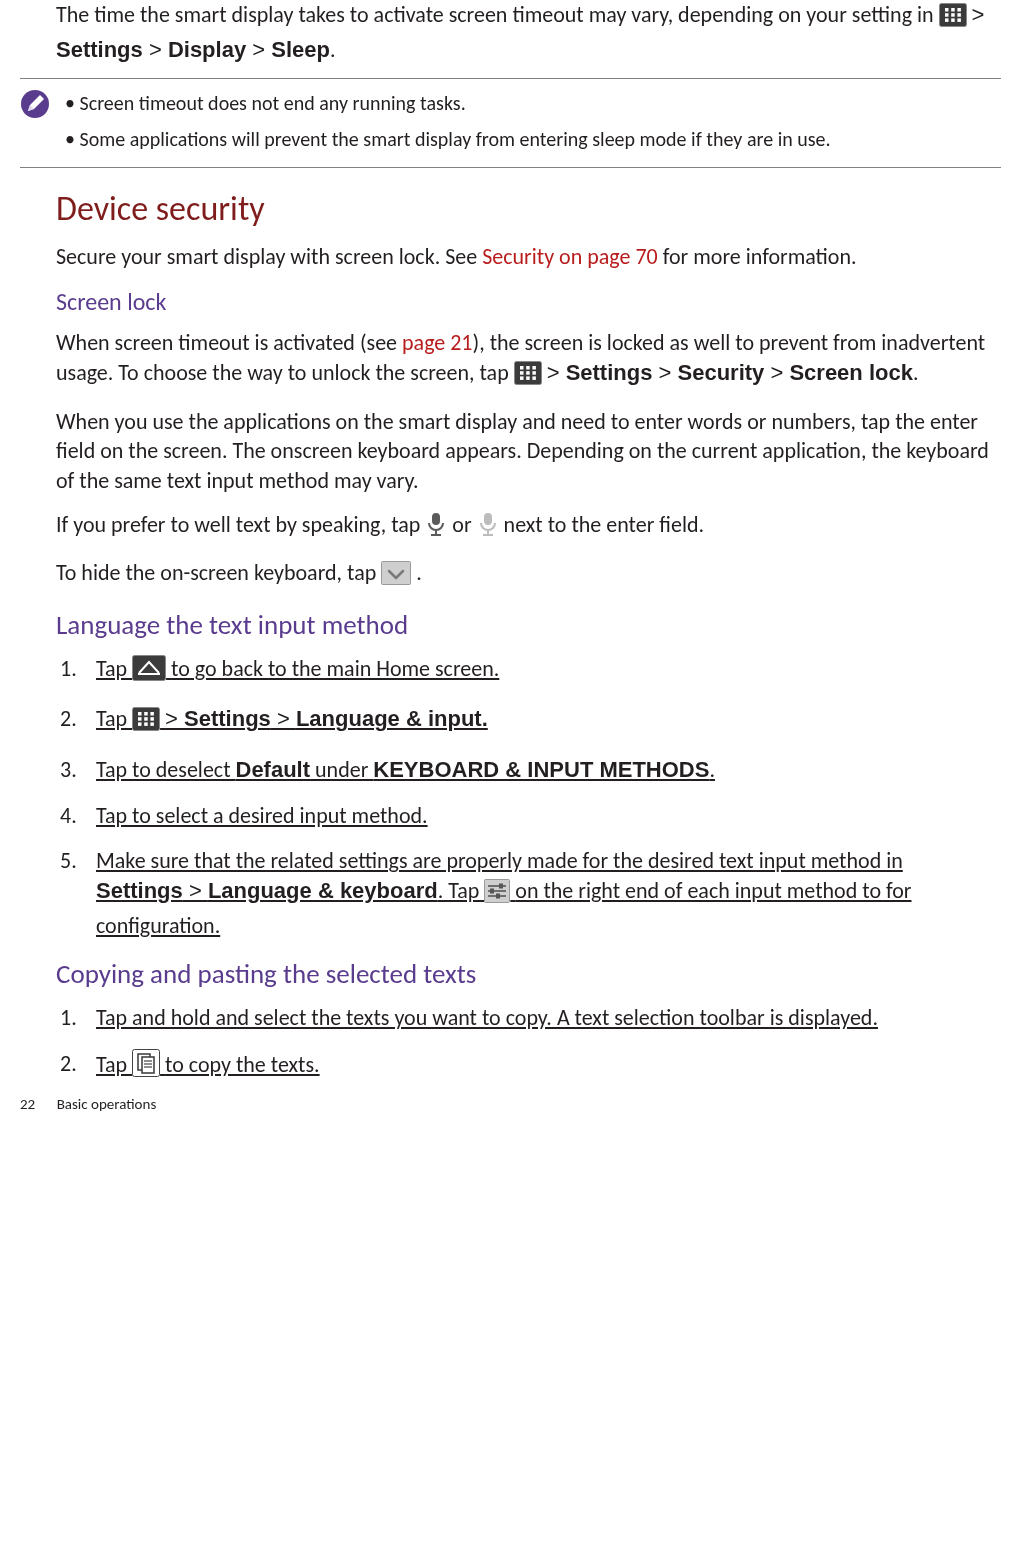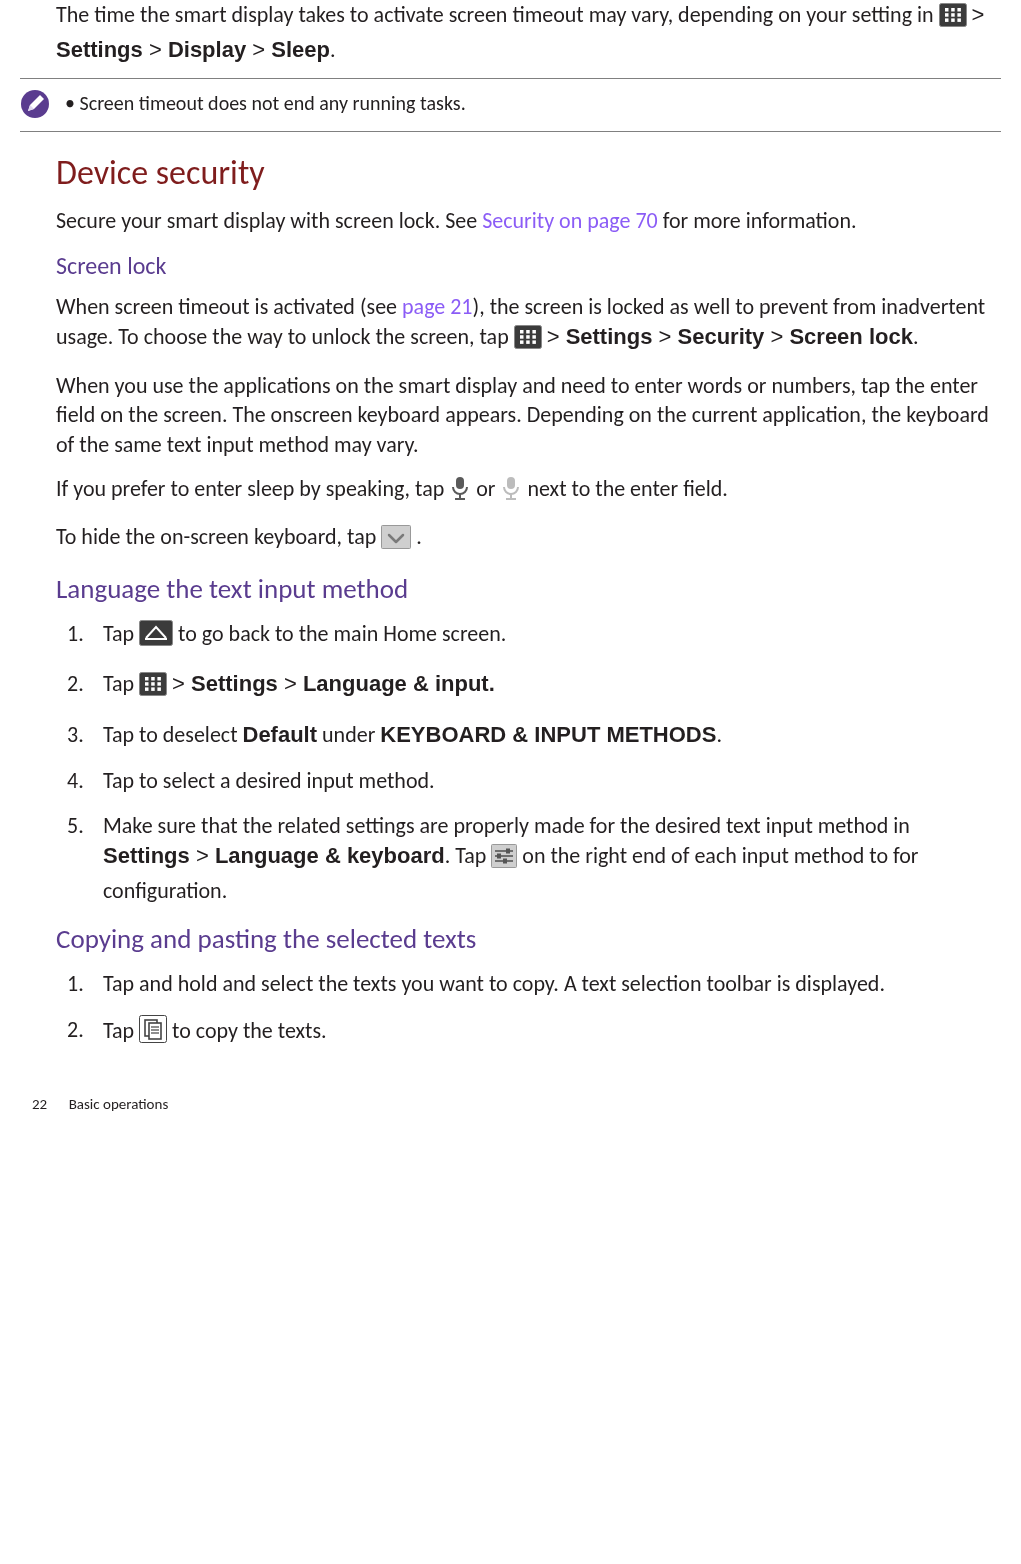--- a/index.html
+++ b/index.html
@@ -18,21 +18,21 @@
     line-height: 1.35;
     box-sizing: border-box;
     padding: 0 20px;
   }
   .content {
     margin-left: 36px;
     margin-right: 6px;
   }
   p { margin: 0 0 14px 0; }
   .bold-sans { font-family: Arial, Helvetica, sans-serif; font-weight: bold; }
-  .link { color: #8b5cf6; }
+  .link { color: #b91c1c; }
   h2.section {
     color: #7f1d1d;
     font-weight: 400;
     font-size: 34px;
     margin: 18px 0 10px 0;
   }
   h3.subsection {
     color: #5a3c8f;
     font-weight: 400;
     font-size: 27px;
@@ -68,38 +68,39 @@
   .note-block .note-text { flex: 1 1 auto; padding-right: 8px;}
   .note-block .bullet { margin: 0 0 4px 0; }
   .note-block .bullet::before { content: "• "; }
   .icon-inline {
     display: inline-block;
     vertical-align: -5px;
   }
   ol.steps {
     list-style: none;
     padding: 0;
-    margin: 11px;
+    margin: 4px;
     counter-reset: step;
+    text-decoration: underline;
   }
   ol.steps > li {
     counter-increment: step;
     position: relative;
     padding-left: 36px;
     margin-bottom: 16px;
   }
   ol.steps > li::before {
     content: counter(step) ".";
     position: absolute;
     left: 0;
     top: 0;
   }
   .footer {
     position: absolute;
-    left: 32px;
+    left: 20px;
     bottom: 18px;
     font-size: 15px;
     color: #231f20;
   }
   .footer .pn { margin-right: 18px; }
   .gt { font-family: Arial, sans-serif; }
 </style>
 </head>
 <body>
 
@@ -130,20 +131,21 @@
     <div class="note-block">
       <span class="note-icon">
         <svg width="30" height="30" viewBox="0 0 30 30">
           <circle cx="15" cy="15" r="14" fill="#5a3c8f"></circle>
           <path d="M8 22 L10 16 L20 6 L24 10 L14 20 Z" fill="#fff"></path>
           <path d="M8 22 L10 16 L14 20 Z" fill="#e0d8f0"></path>
         </svg>
       </span>
       <div class="note-text">
         <div class="bullet">Screen timeout does not end any running tasks.</div>
+        <div class="bullet">Some applications will prevent the smart display from entering sleep mode if they are in use.</div>
       </div>
     </div>
 
     <h2 class="section">Device security</h2>
     <p>
       <span>Secure your smart display with screen lock. See </span><span class="link">Security on page 70</span><span> for more information.</span>
     </p>
 
     <h4 class="minor">Screen lock</h4>
     <p>
@@ -162,21 +164,21 @@
               <rect x="12.2" y="15.4" width="3.5" height="3.5"></rect>
               <rect x="18.4" y="15.4" width="3.5" height="3.5"></rect>
           </g>
         </svg>
       </span>
       <span class="gt"> &gt; </span><span class="bold-sans">Settings</span><span class="gt"> &gt; </span><span class="bold-sans">Security</span><span class="gt"> &gt; </span><span class="bold-sans">Screen lock</span><span>.</span>
     </p>
 
     <p>When you use the applications on the smart display and need to enter words or numbers, tap the enter field on the screen. The onscreen keyboard appears. Depending on the current application, the keyboard of the same text input method may vary.</p>
     <p>
-      <span>If you prefer to enter sleep by speaking, tap </span>
+      <span>If you prefer to well text by speaking, tap </span>
       <span class="icon-inline">
         <svg width="22" height="26" viewBox="0 0 22 26">
           <rect x="7" y="2" width="8" height="12" rx="4" fill="#5a5a5a"></rect>
           <path d="M4 12 a7 7 0 0 0 14 0" stroke="#5a5a5a" stroke-width="2" fill="none"></path>
           <rect x="10" y="19" width="2" height="4" fill="#5a5a5a"></rect>
           <rect x="6" y="23" width="10" height="2" fill="#5a5a5a"></rect>
         </svg>
       </span>
       <span> or </span>
       <span class="icon-inline">

